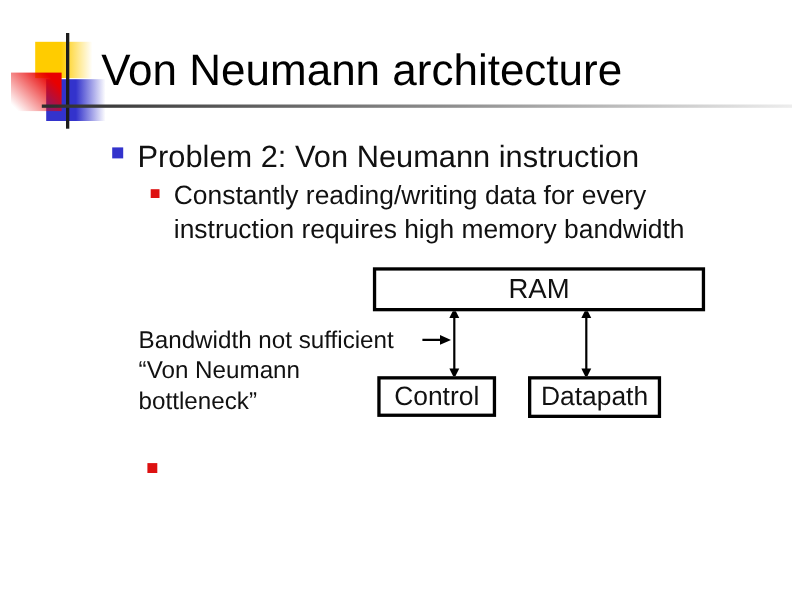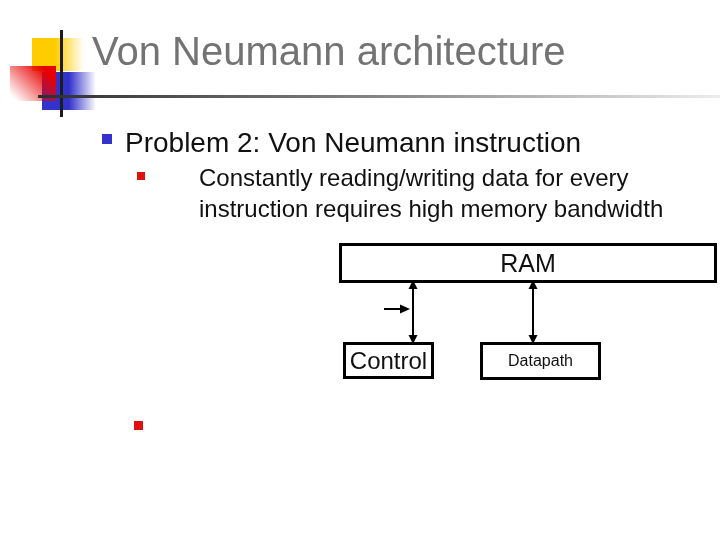--- a/index.html
+++ b/index.html
@@ -13,33 +13,33 @@
   .logo-yellow{left:32px;top:38px;width:52px;height:33px;z-index:1;
     background:linear-gradient(to right,#ffcc00 45%,rgba(255,204,0,0) 100%);}
   .logo-blue{left:42px;top:72px;width:54px;height:38px;z-index:2;
     background:linear-gradient(to right,#3333cc 50%,rgba(51,51,204,0) 100%);}
   .logo-red{left:10px;top:66px;width:46px;height:35px;z-index:3;
     background:linear-gradient(225deg,#e80000 18%,rgba(232,0,0,0) 92%);}
   .v-line{left:60px;top:30px;width:3px;height:87px;background:#1c1c1c;z-index:4;}
   .h-rule{left:38px;top:95px;width:682px;height:3px;z-index:4;
     background:linear-gradient(to right,#2d2d2d 0%,#8f8f8f 55%,#ededed 100%);}
 
-  .title{left:92px;top:29px;font-size:40px;line-height:44px;color:#737373;z-index:5;white-space:nowrap;}
+  .title{left:92px;top:42px;font-size:40px;line-height:44px;color:#000000;z-index:5;white-space:nowrap;}
 
   .b1-marker{left:102px;top:134px;width:10px;height:10px;background:#3333cc;}
   .b1-text{left:125px;top:125px;font-size:28px;line-height:35px;width:560px;}
 
   .b2-marker{left:137px;top:172px;width:8px;height:8px;background:#dd1111;}
-  .b2-text{left:158px;top:162px;font-size:24px;line-height:31px;width:515px;margin-left:41px;}
+  .b2-text{left:158px;top:162px;font-size:24px;line-height:31px;width:515px;}
 
   .box{border:3px solid #000;box-sizing:border-box;background:#fff;
     display:flex;align-items:center;justify-content:center;z-index:6;}
-  .ram{left:339px;top:243px;width:378px;height:40px;font-size:25px;}
-  .control{left:343px;top:342px;width:91px;height:37px;font-size:24px;}
-  .datapath{left:480px;top:342px;width:121px;height:38px;font-size:16px;}
+  .ram{left:339px;top:243px;width:302px;height:40px;font-size:25px;}
+  .control{left:343px;top:342px;width:108px;height:37px;font-size:24px;}
+  .datapath{left:480px;top:342px;width:121px;height:38px;font-size:24px;}
 
   .note{left:126px;top:295px;font-size:22px;line-height:28px;z-index:6;}
 
   .arrow1{left:407px;top:280px;}
   .arrow2{left:527px;top:280px;}
   .note-arrow{left:383px;top:303px;}
 
   .b3-marker{left:134px;top:421px;width:9px;height:9px;background:#dd1111;}
   .b3-text{left:157px;top:401px;font-size:26px;line-height:35px;width:490px;}
 
@@ -78,20 +78,25 @@
     <line x1="6" y1="5" x2="6" y2="59" stroke="#000" stroke-width="2"></line>
     <polygon points="6,0 1.5,9 10.5,9" fill="#000"></polygon>
     <polygon points="6,64 1.5,55 10.5,55" fill="#000"></polygon>
   </svg>
   <svg class="abs arrow2" width="12" height="64" viewBox="0 0 12 64">
     <line x1="6" y1="5" x2="6" y2="59" stroke="#000" stroke-width="2"></line>
     <polygon points="6,0 1.5,9 10.5,9" fill="#000"></polygon>
     <polygon points="6,64 1.5,55 10.5,55" fill="#000"></polygon>
   </svg>
 
+  <div class="abs note">
+    <div>Bandwidth not sufficient</div>
+    <div>“Von Neumann</div>
+    <div>bottleneck”</div>
+  </div>
   <svg class="abs note-arrow" width="28" height="12" viewBox="0 0 28 12">
     <line x1="1" y1="6" x2="19" y2="6" stroke="#000" stroke-width="2"></line>
     <polygon points="27,6 17,1.5 17,10.5" fill="#000"></polygon>
   </svg>
 
   <div class="abs b3-marker"></div>
 
 </div>
 
 </body></html>

